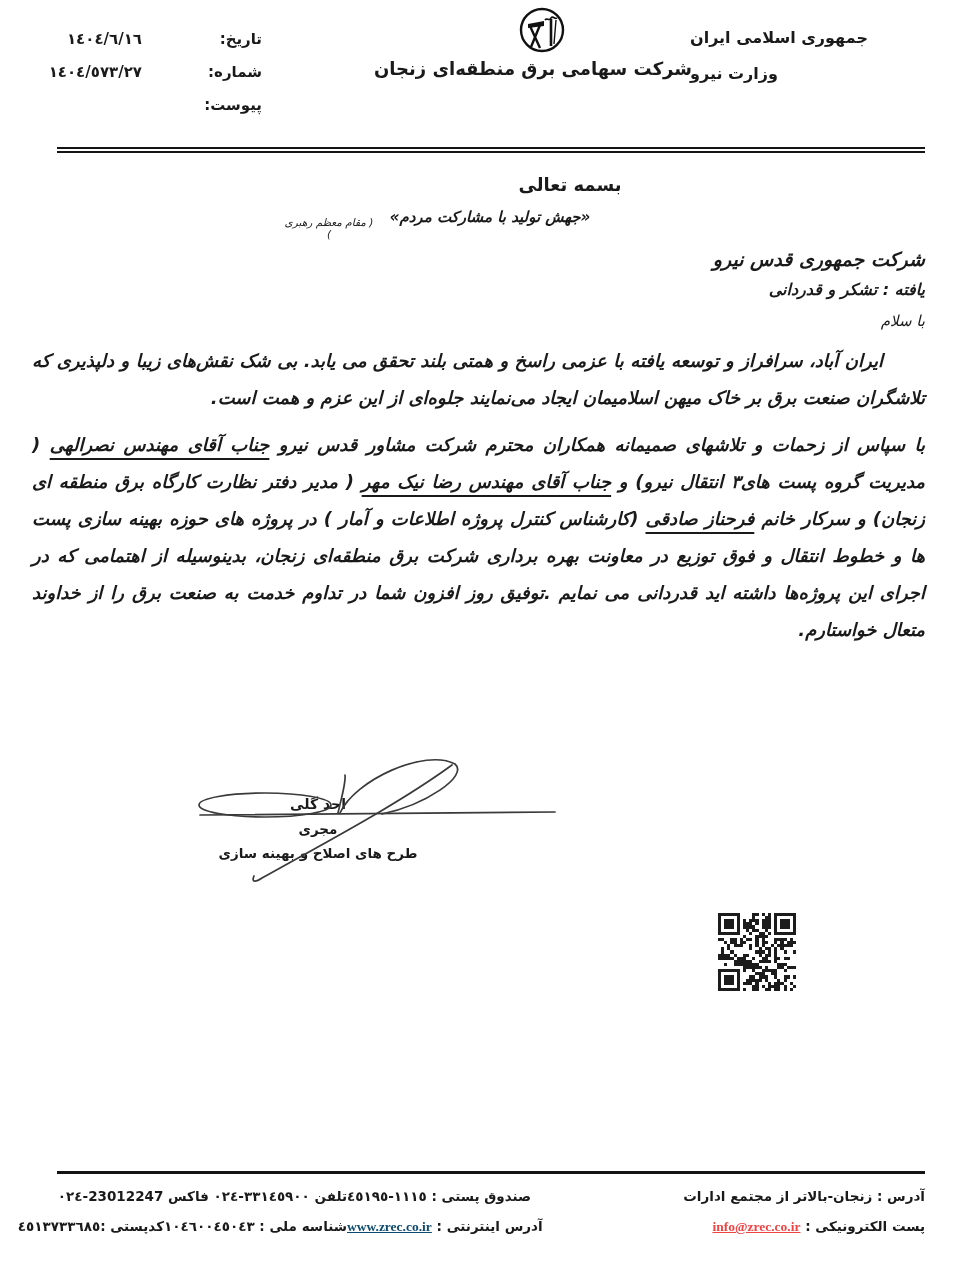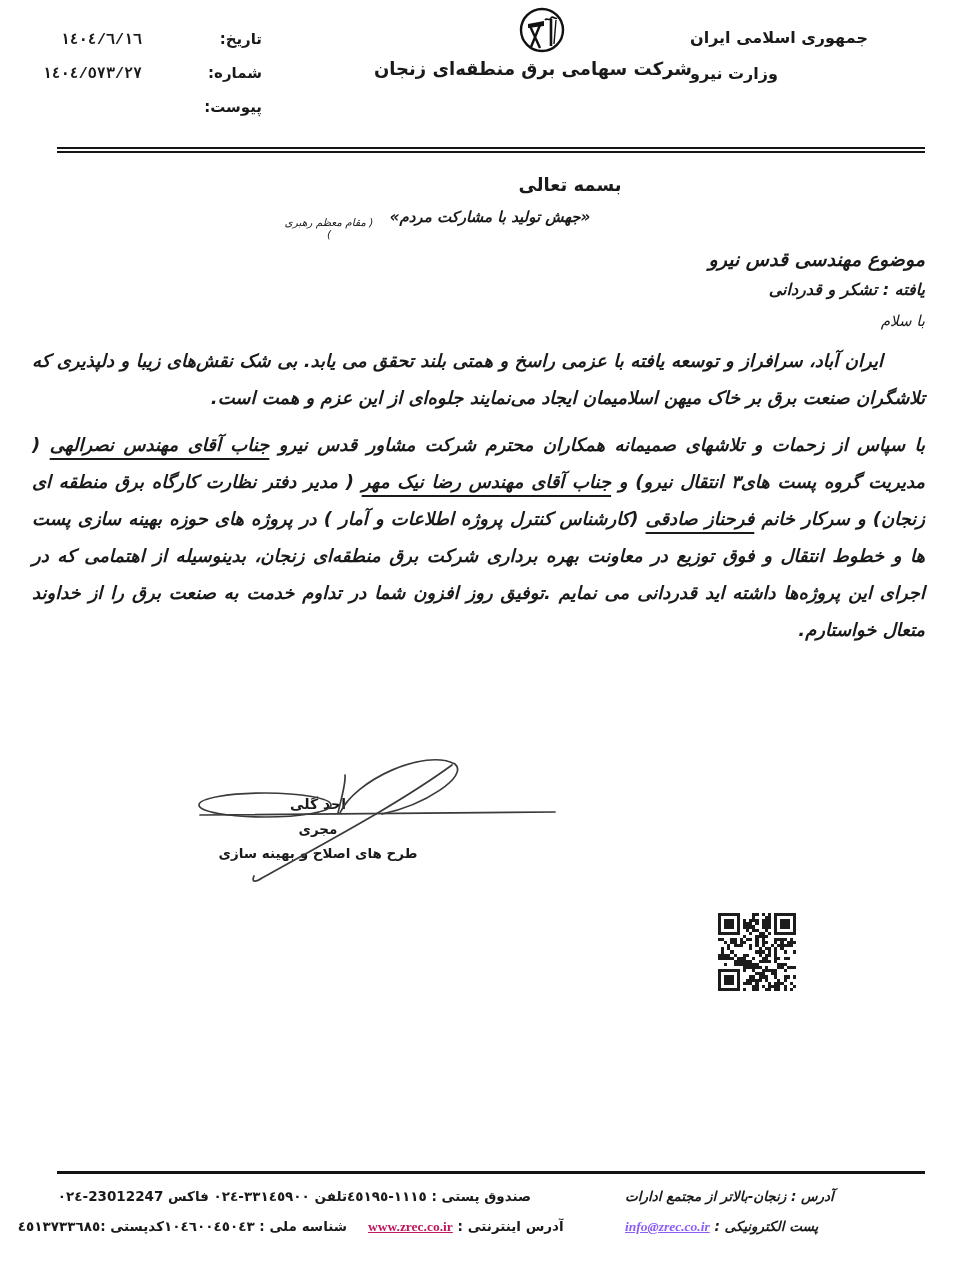--- a/index.html
+++ b/index.html
@@ -10,21 +10,21 @@
   }
   
   .hdr-right{position:absolute;top:20px;right:57px;width:210px;text-align:left;
     font-weight:bold;font-size:16px;line-height:36px;}
   .hdr-center{position:absolute;top:6px;left:392px;width:300px;text-align:center;}
   .logo{display:inline-block;width:48px;height:48px;}
   .company{font-weight:bold;font-size:18px;margin-top:0;white-space:nowrap;}
   .hdr-left{position:absolute;top:30px;left:58px;width:204px;direction:rtl;}
   .meta-row{display:flex;align-items:baseline;margin-bottom:15px;}
   .meta-label{font-weight:bold;font-size:15px;width:92px;flex:none;margin-left:28px;}
-  .meta-value{font-weight:bold;font-size:15px;white-space:nowrap;font-family:Liberation Mono, monospace;}
+  .meta-value{font-weight:bold;font-size:15px;white-space:nowrap;}
   .hdr-rule{position:absolute;top:147px;left:57px;width:868px;height:0;
     border-top:6px double #141414;}
   
   .besmeh{position:absolute;top:174px;left:470px;width:200px;text-align:center;
     font-weight:bold;font-size:18px;}
   .slogan{position:absolute;top:208px;left:380px;width:220px;text-align:center;
     font-weight:bold;font-style:italic;font-size:15px;}
   .slogan-attr{position:absolute;top:216px;left:284px;width:90px;text-align:center;
     font-style:italic;font-size:10.5px;color:#222;}
   
@@ -45,21 +45,21 @@
   .sig-role1{font-weight:bold;font-size:13.5px;line-height:24px;}
   .sig-role2{font-weight:bold;font-size:13.5px;line-height:24px;white-space:nowrap;}
   .sig-scrawl{position:absolute;top:735px;left:170px;width:420px;height:160px;pointer-events:none;}
   
   .qr{position:absolute;top:913px;left:718px;width:78px;height:78px;}
   
   .ftr-rule{position:absolute;top:1171px;left:57px;width:868px;height:3px;background:#141414;}
   .footer{position:absolute;top:1181px;left:57px;width:868px;display:flex;
     justify-content:space-between;direction:rtl;}
   .ftr-col{font-weight:bold;font-size:13.5px;line-height:30px;white-space:nowrap;}
-  .col-address{width:300px;text-align:left;font-style:italic;}
+  .col-address{width:300px;text-align:right;}
   .col-middle{width:278px;text-align:left;}
   .col-phone{width:290px;text-align:right;}
   a.ftr-link{font-family:"Liberation Serif","DejaVu Serif",serif;font-weight:bold;
     text-decoration:underline;direction:ltr;unicode-bidi:embed;}
 </style>
 </head>
 <body>
 
 <div class="page">
 
@@ -97,21 +97,21 @@
     </div>
   </div>
 
   <div class="hdr-rule"></div>
 
   <div class="besmeh">بسمه تعالی</div>
   <div class="slogan">«جهش تولید با مشارکت مردم»</div>
   <div class="slogan-attr">( مقام معظم رهبری )</div>
 
   <div class="recipient">
-    <div class="rcpt-to">موضوع مهندسی قدس نیرو</div>
+    <div class="rcpt-to">شرکت جمهوری قدس نیرو</div>
     <div class="rcpt-subject">یافته : تشکر و قدردانی</div>
     <div class="rcpt-salam">با سلام</div>
   </div>
 
   <div class="body-text">
     <p class="indent">ایران آباد، سرافراز و توسعه یافته با عزمی راسخ و همتی بلند تحقق می یابد. بی شک نقش‌های زیبا و دلپذیری که تلاشگران صنعت برق بر خاک میهن اسلامیمان ایجاد می‌نمایند جلوه‌ای از این عزم و همت است.</p>
     <p><span>با سپاس از زحمات و تلاشهای صمیمانه همکاران محترم شرکت مشاور قدس نیرو </span><span class="useg">جناب آقای مهندس نصرالهی</span><span> ( مدیریت گروه پست های٣ انتقال نیرو) و </span><span class="useg">جناب آقای مهندس رضا نیک مهر</span><span> ( مدیر دفتر نظارت کارگاه برق منطقه ای زنجان) و سرکار خانم </span><span class="useg">فرحناز صادقی</span><span> (کارشناس کنترل پروژه اطلاعات و آمار ) در پروژه های حوزه بهینه سازی پست ها و خطوط انتقال و فوق توزیع در معاونت بهره برداری شرکت برق منطقه‌ای زنجان، بدینوسیله از اهتمامی که در اجرای این پروژه‌ها داشته اید قدردانی می نمایم .توفیق روز افزون شما در تداوم خدمت به صنعت برق را از خداوند متعال خواستارم.</span></p>
   </div>
 
   <div class="sig-block">
@@ -446,28 +446,28 @@
       <rect x="21" y="24" width="1" height="1" fill="#1c1c1c"></rect>
       <rect x="23" y="24" width="1" height="1" fill="#1c1c1c"></rect>
     </svg>
 
   <div class="ftr-rule"></div>
   <div class="footer">
     <div class="ftr-col col-address">
       <div>آدرس : زنجان-بالاتر از مجتمع ادارات</div>
       <div>
         <span>پست الکترونیکی :</span>
-        <a href="#" class="ftr-link" style="color: #8b5cf6;">info@zrec.co.ir</a>
+        <a href="#" class="ftr-link" style="color: #ef4444;">info@zrec.co.ir</a>
       </div>
     </div>
     <div class="ftr-col col-middle">
       <div>صندوق پستی : ١١١٥-٤٥١٩٥</div>
       <div>
         <span>آدرس اینترنتی :</span>
-        <a href="#" class="ftr-link" style="color: #be185d; margin-left: 21px;">www.zrec.co.ir</a>
+        <a href="#" class="ftr-link" style="color: #0c4a6e;">www.zrec.co.ir</a>
       </div>
     </div>
     <div class="ftr-col col-phone">
       <div>تلفن ٣٣١٤٥٩٠٠-٠٢٤ فاکس 23012247-٠٢٤</div>
       <div>شناسه ملی : ١٠٤٦٠٠٤٥٠٤٣کدپستی :٤٥١٣٧٣٣٦٨٥</div>
     </div>
   </div>
 
 </div>
 

